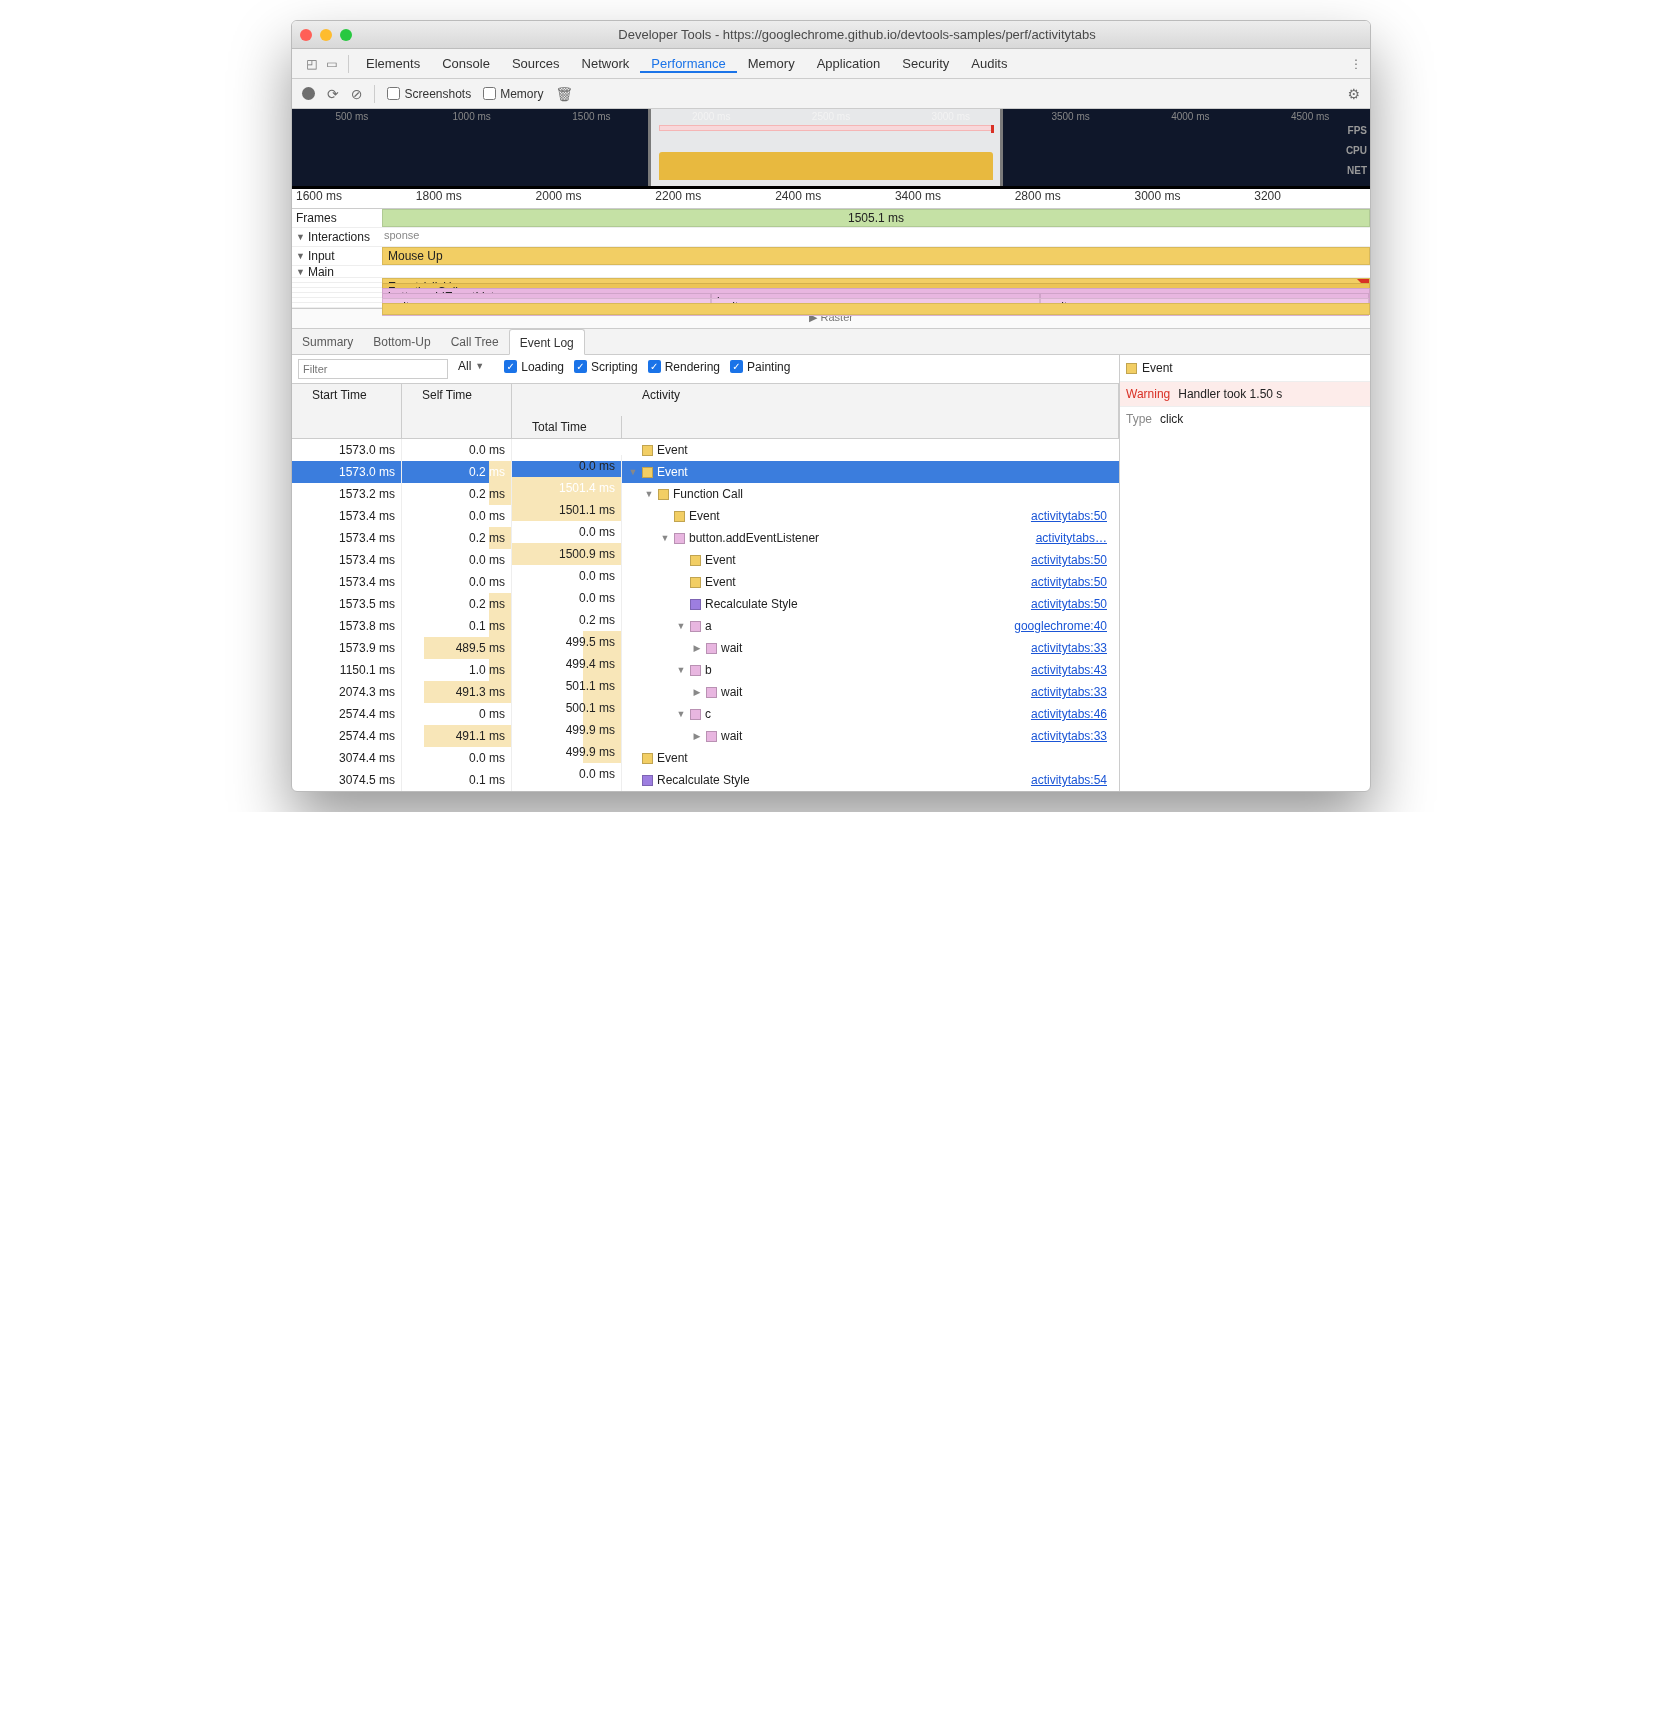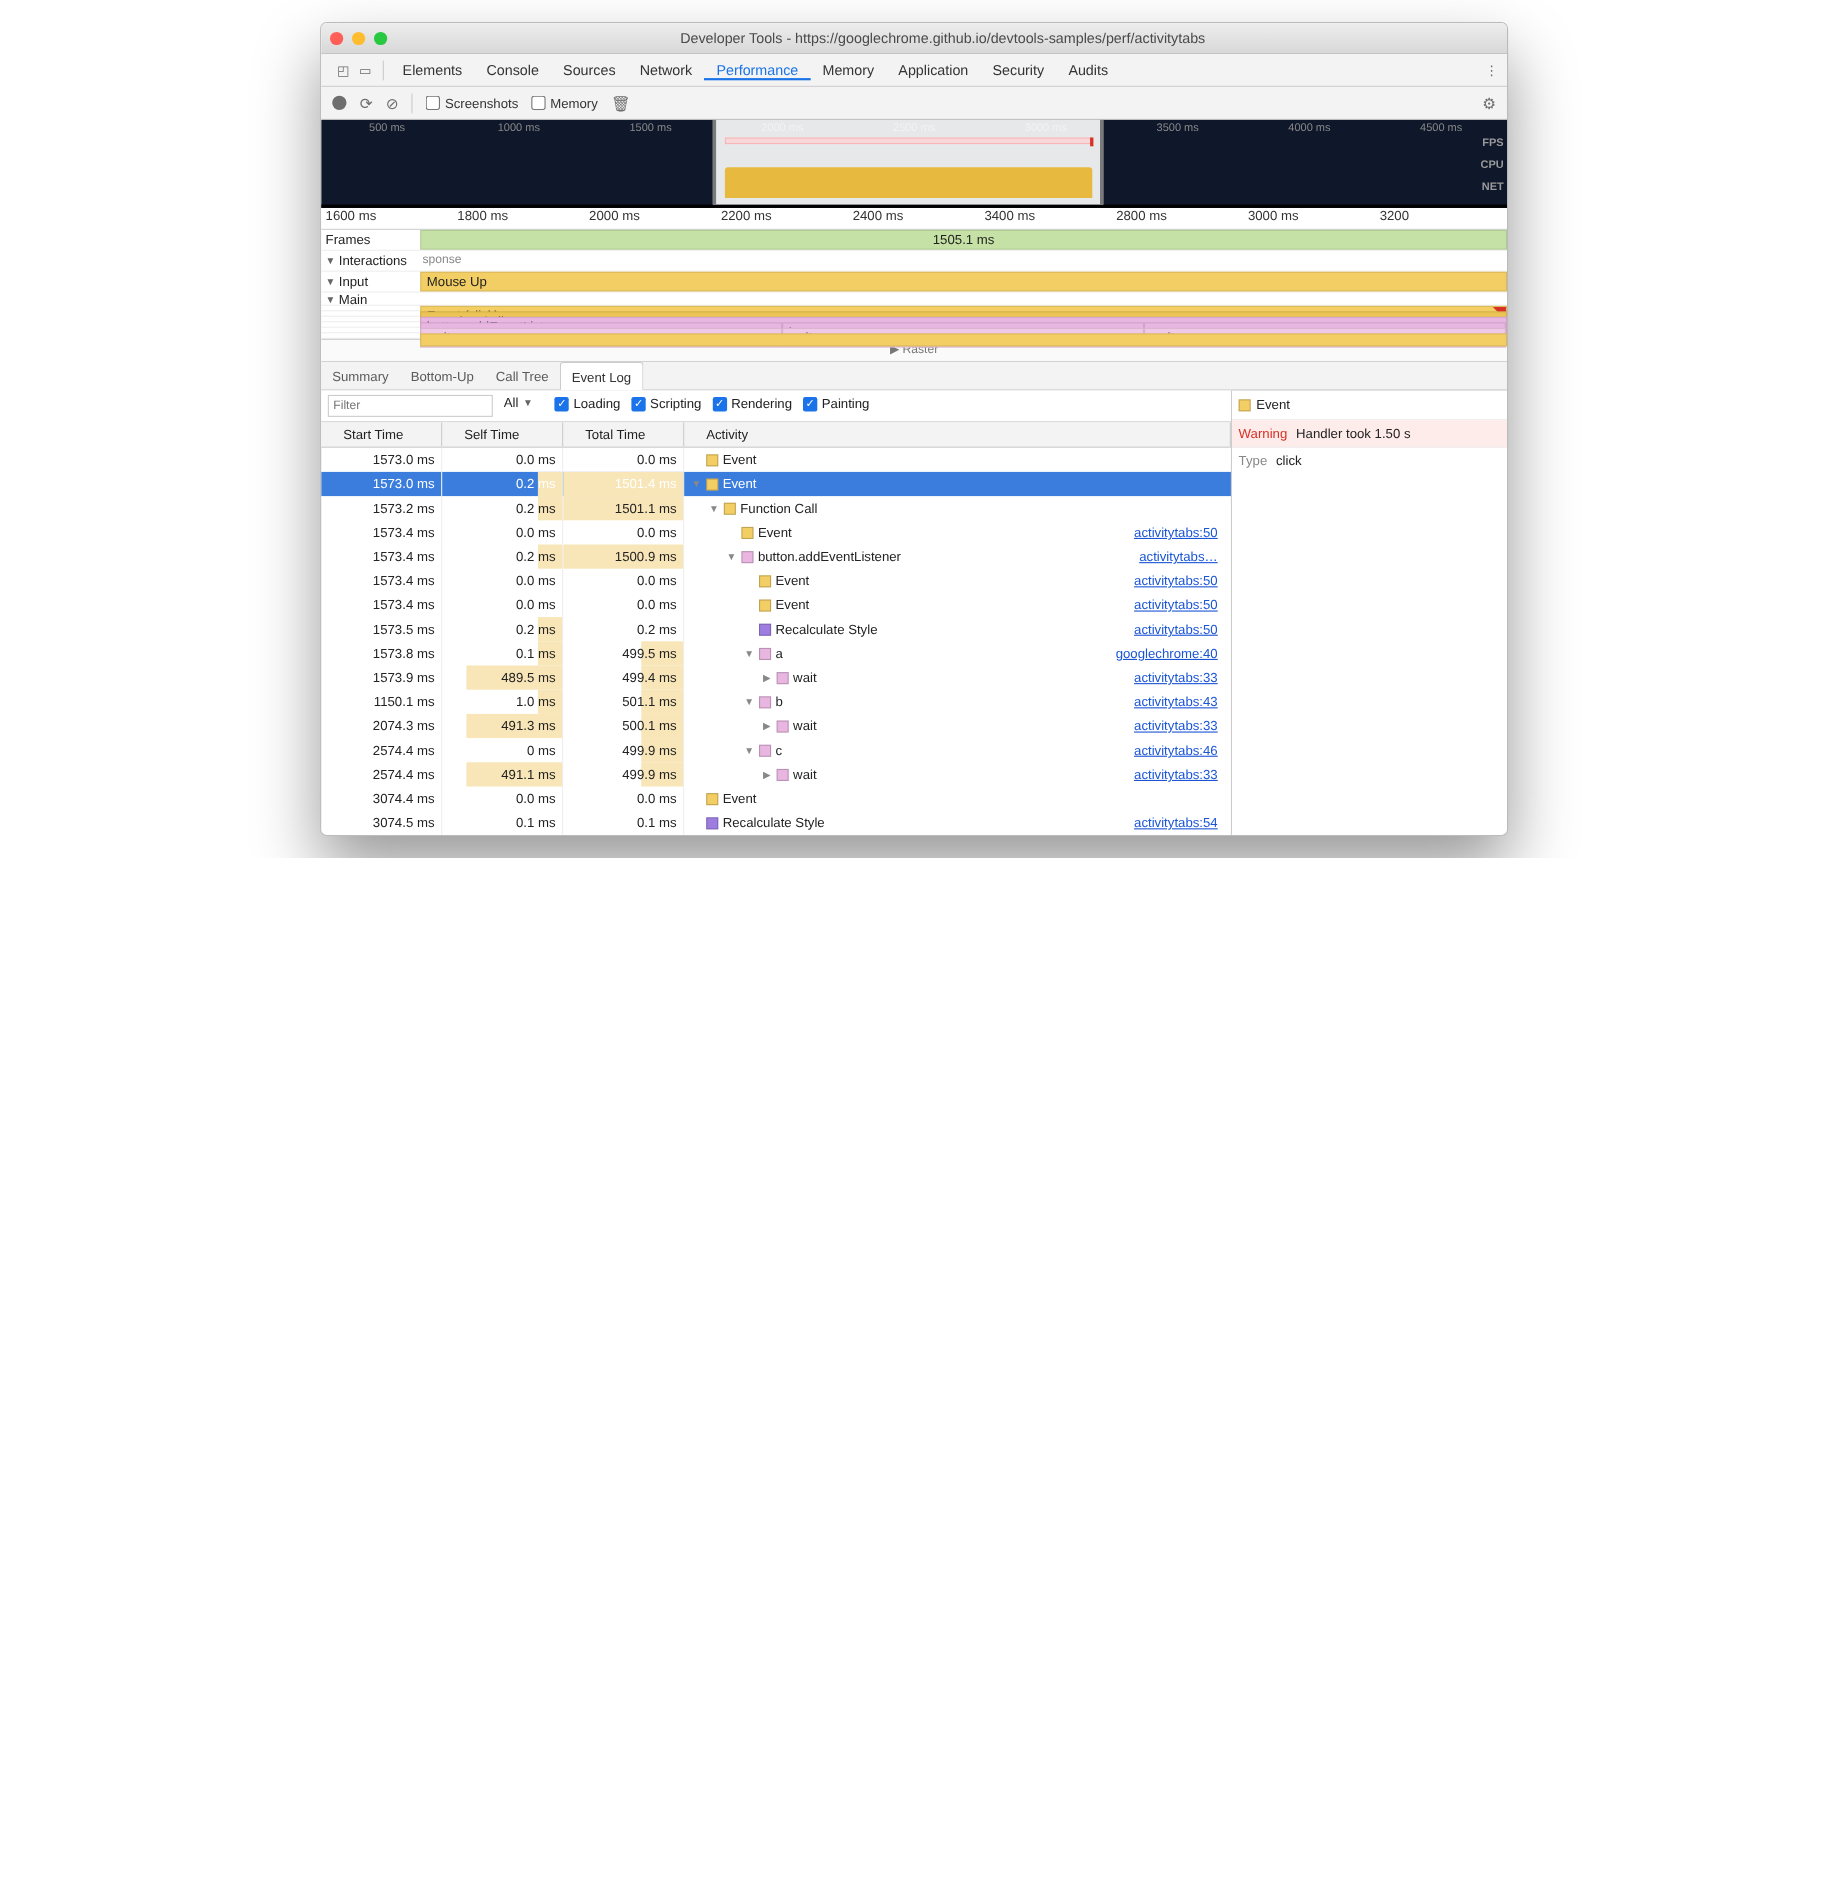--- a/index.html
+++ b/index.html
@@ -43,21 +43,21 @@
 .bottom-tabs .btab { padding: 0 10px; height: 26px; line-height: 26px; font-size: 12px; color: #5a5a5a; cursor: pointer; }
 .bottom-tabs .btab.active { background: #fff; border: 1px solid #ccc; border-bottom-color: #fff; border-radius: 3px 3px 0 0; color: #333; }
 .filter-row { display: flex; align-items: flex-start; gap: 10px; padding: 4px 6px; border-bottom: 1px solid #ccc; background: #fff; }
 .filter-row input[type=text] { width: 150px; height: 20px; border: 1px solid #ccc; padding: 0 4px; font-size: 11px; }
 .filter-row .drop { display:flex; align-items:center; gap:4px; }
 .cb { width: 13px; height: 13px; background: #1a73e8; border-radius: 2px; display: inline-flex; align-items: center; justify-content: center; color: #fff; font-size: 10px; }
 .content-split { display: flex; }
 .table-wrap { flex: 1; border-right: 1px solid #ccc; }
 .thead { display: flex; background: #f3f3f3; border-bottom: 1px solid #ccc; font-size: 12px; }
 .thead div { padding: 4px 20px; border-right: 1px solid #ccc; }
-.col-start { width: 110px; text-align: left; } .col-self { width: 110px; } .col-total { width: 110px; } .col-act { flex: 1; }
+.col-start { width: 110px; text-align: left; } .col-self { width: 110px; } .col-total { width: 110px; margin-top: 32px; } .col-act { flex: 1; }
 .row { display: flex; font-size: 12px; height: 22px; align-items: center; }
 .row > div { padding: 0 6px; height: 22px; line-height: 22px; }
 .row .col-start, .row .col-self, .row .col-total { text-align: right; border-right: 1px solid #eee; position: relative; }
 .row.selected { background: #3b7ddd; color: #fff; }
 .hl { position: absolute; right: 0; top: 0; bottom: 0; background: #f8e6b8; z-index: -1; }
 .act-cell { display: flex; align-items: center; gap: 4px; }
 .swatch { width: 11px; height: 11px; border: 1px solid rgba(0,0,0,0.2); flex-shrink: 0; }
 .sw-yellow { background: #f2ce64; } .sw-pink { background: #e8b6e0; } .sw-purple { background: #9d7ee0; }
 .disc { color: #888; font-size: 9px; width: 10px; text-align: center; }
 .link { color: #1a55d6; text-decoration: underline; margin-left: auto; padding-right: 6px; cursor: pointer; white-space: nowrap; }

